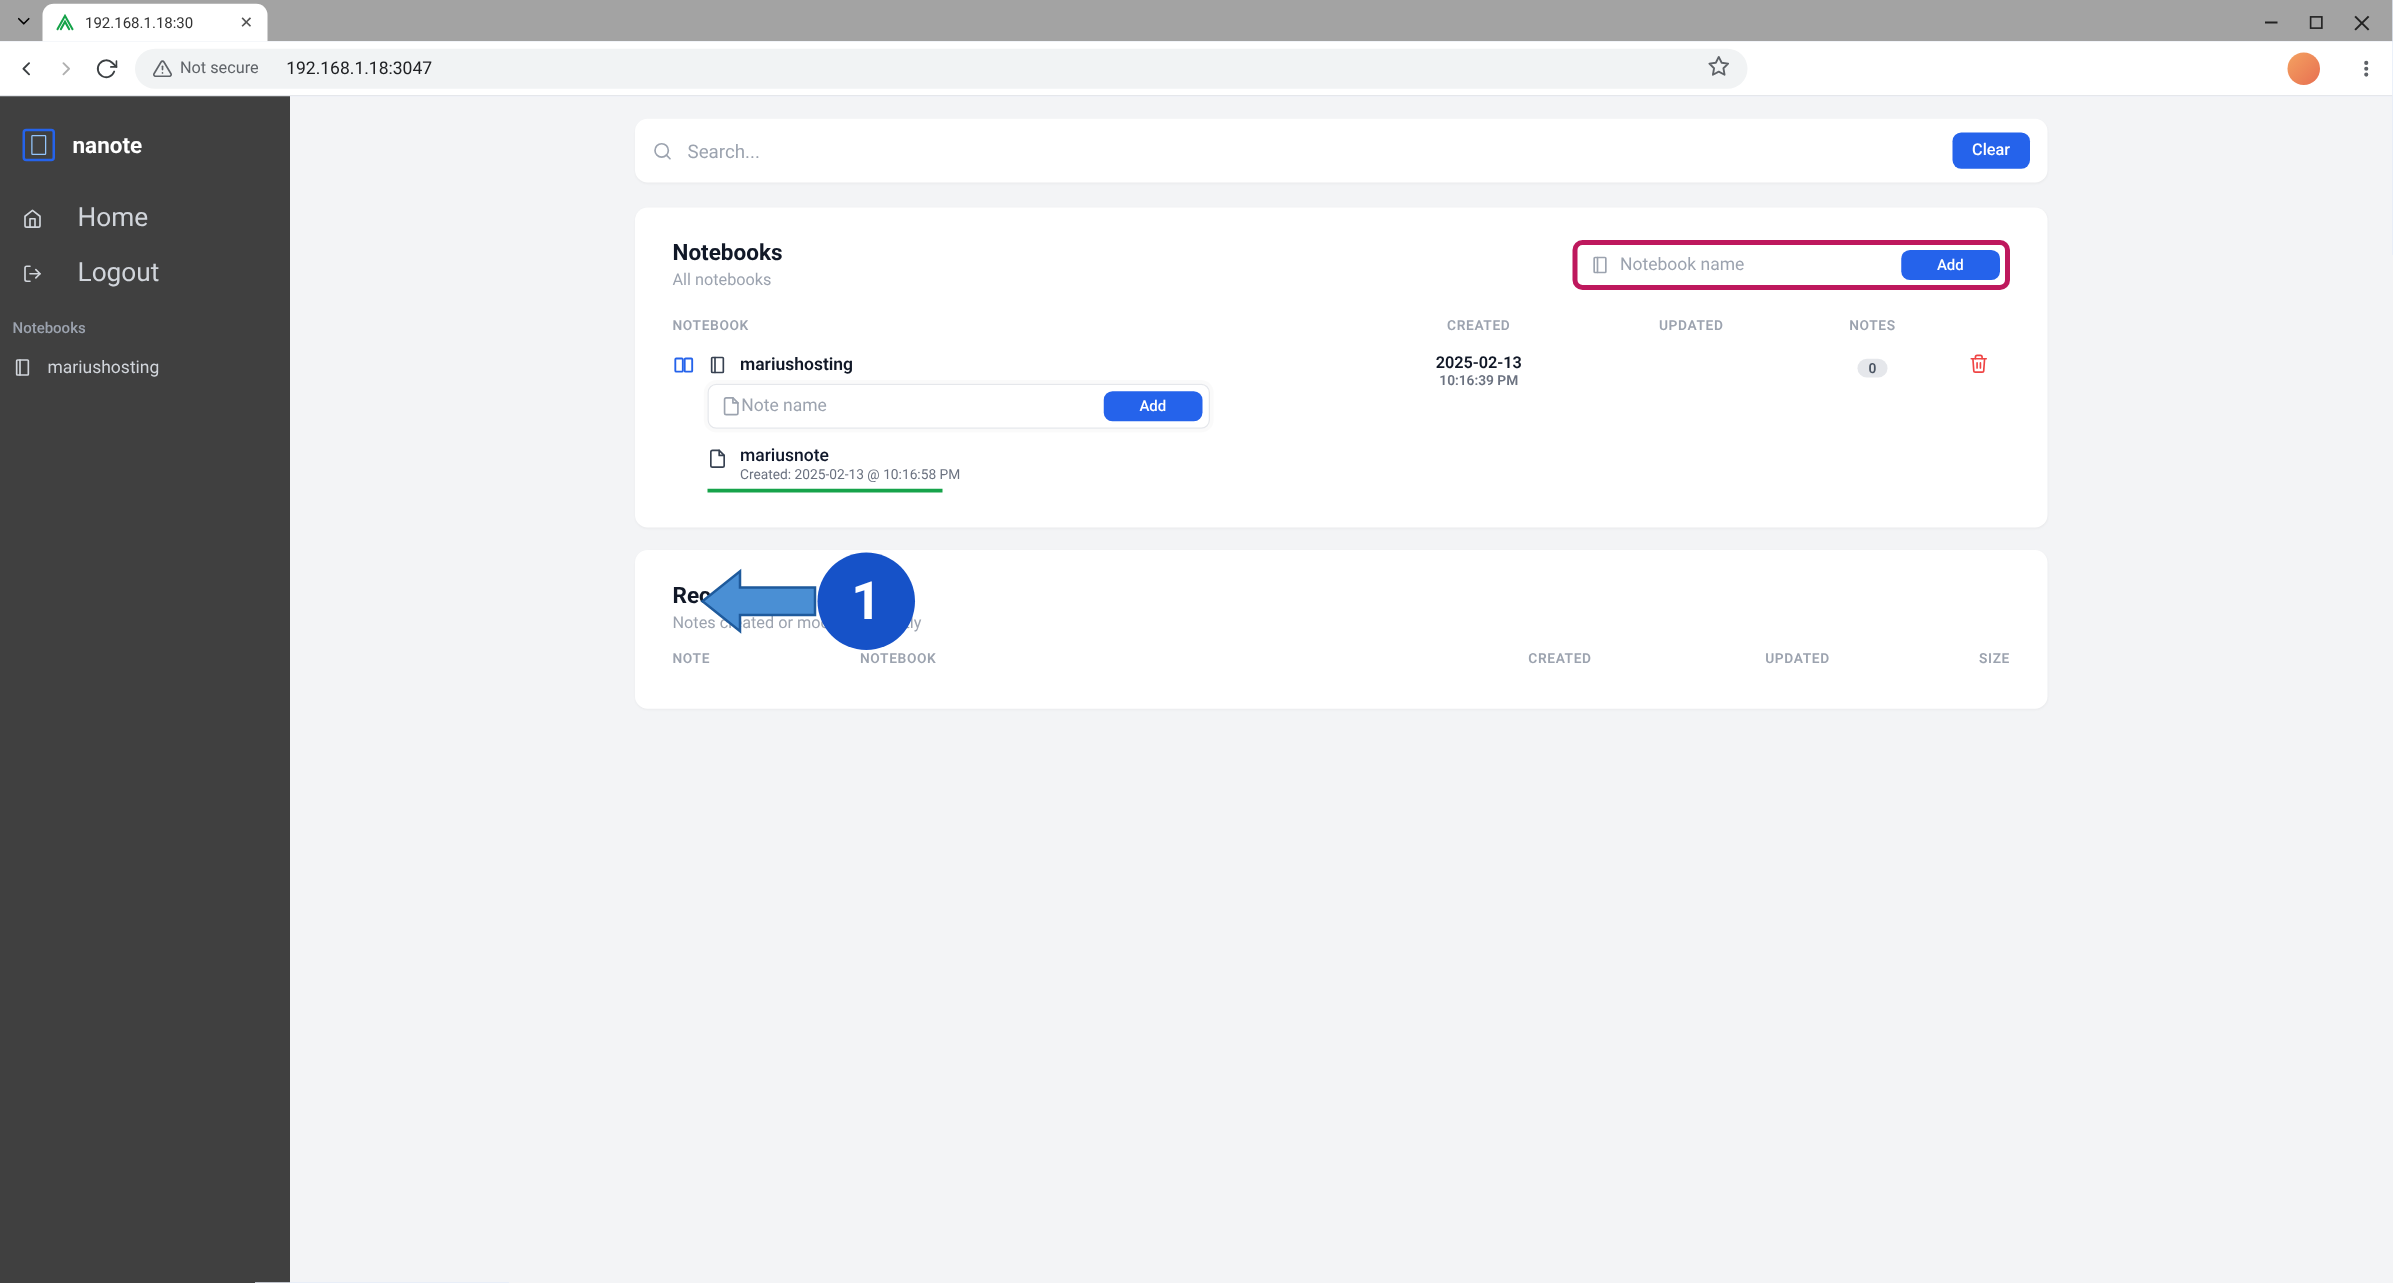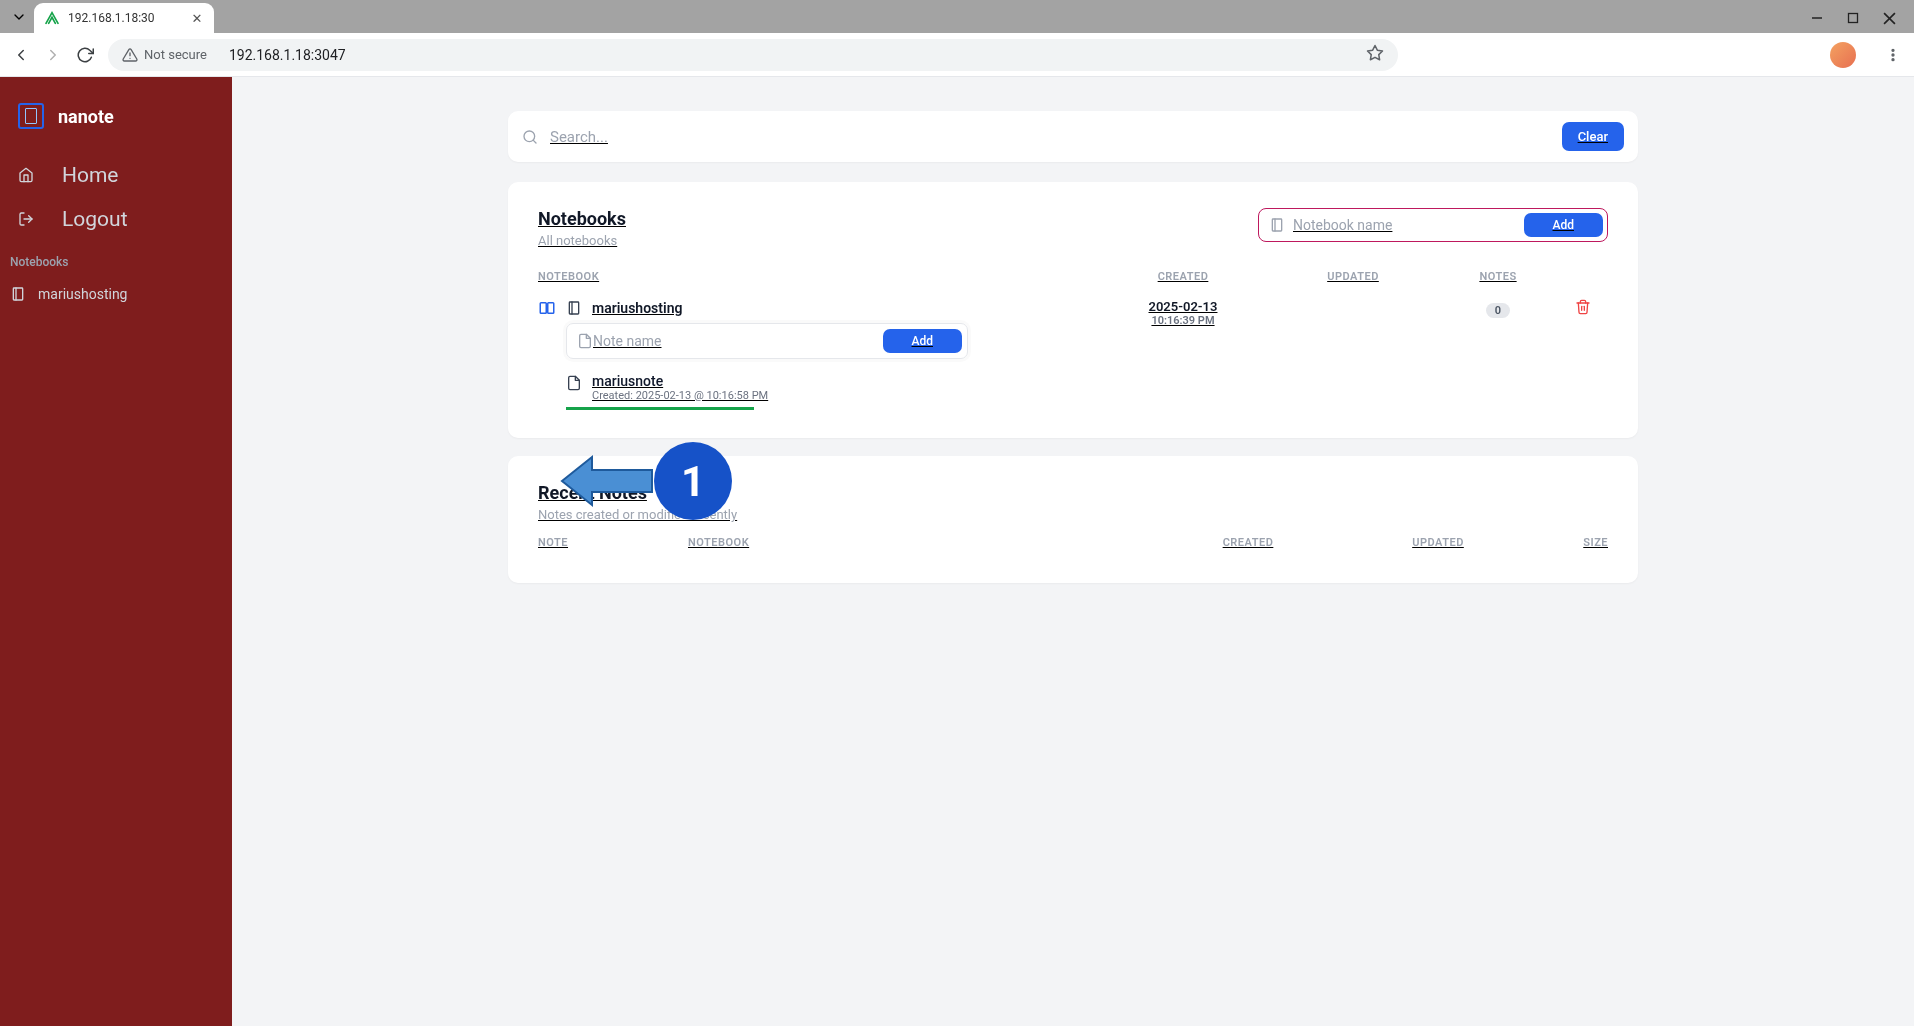--- a/index.html
+++ b/index.html
@@ -20,44 +20,44 @@
 .nav-btn.disabled { color:#b0b0b0; }
 .url-bar { flex:1; height:32px; background:#f1f3f4; border-radius:16px; display:flex; align-items:center; padding:0 14px; gap:22px; font-size:14px; color:#3c4043; max-width:1290px; }
 .not-secure { font-size:13px; color:#5f6368; display:flex; align-items:center; gap:6px; }
 .url-text { color:#202124; }
 .star-btn { margin-left:auto; color:#5f6368; }
 .user-avatar { width:26px; height:26px; border-radius:50%; background:linear-gradient(135deg,#f4a261,#e76f51); margin-left:auto; }
 .browser-menu { width:18px; height:18px; display:flex; align-items:center; justify-content:center; color:#5f6368; cursor:pointer; margin-left:14px; }
 
 
 .app { height:949px; display:flex; background:#f3f4f6; }
-.sidebar { width:232px; background:#7f1d1d; color:#fff; display:flex; flex-direction:column; padding:26px 0 0 0; }
+.sidebar { width:232px; background:#404040; color:#fff; display:flex; flex-direction:column; padding:26px 0 0 0; }
 .brand { display:flex; align-items:center; gap:14px; padding:0 18px 24px 18px; }
 .brand-logo { width:26px; height:26px; border:2px solid #2563eb; border-radius:3px; display:flex; align-items:center; justify-content:center; }
 .brand-logo-inner { width:12px; height:16px; border:1.5px solid #93c5fd; border-radius:1px; }
 .brand-name { font-size:18px; font-weight:700; }
 .nav-item { display:flex; align-items:center; gap:28px; padding:10px 18px; color:#d1d5db; font-size:21px; cursor:pointer; }
 .nav-section-title { padding:14px 18px 8px 10px; font-size:12px; color:#9ca3af; font-weight:500; }
 .notebook-nav-item { display:flex; align-items:center; gap:12px; padding:9px 18px 9px 10px; color:#d1d5db; font-size:14px; cursor:pointer; }
 
 .main { flex:1; padding:18px 38px; overflow:auto; }
-.content-wrap { max-width:1130px; margin:16px auto;text-decoration:underline; }
+.content-wrap { max-width:1130px; margin:0 auto; }
 
 .search-card { background:#fff; border-radius:10px; padding:11px 14px; display:flex; align-items:center; gap:12px; box-shadow:0 1px 2px rgba(0,0,0,0.04); margin-bottom:20px; }
 .search-input { flex:1; border:none; outline:none; font-size:15px; color:#374151; }
 .search-input::placeholder { color:#9ca3af; }
 .btn-primary { background:#2563eb; color:#fff; border:none; border-radius:7px; padding:7px 16px; font-size:13px; font-weight:500; cursor:pointer; }
 .btn-primary.sm { padding:5px 29px; font-size:12px; }
 
 .panel { background:#fff; border-radius:10px; padding:26px 30px 30px 30px; box-shadow:0 1px 2px rgba(0,0,0,0.04); margin-bottom:18px; }
 .panel-header { display:flex; justify-content:space-between; align-items:flex-start; margin-bottom:22px; }
 .panel-title { font-size:18px; font-weight:700; color:#111827; margin-bottom:4px; }
 .panel-subtitle { font-size:13px; color:#9ca3af; }
 
-.add-notebook { display:flex; align-items:center; border:1px solid #be185d; border-radius:8px; padding:4px 4px 4px 10px; gap:8px; width:350px; }
+.add-notebook { display:flex; align-items:center; border:4px solid #be185d; border-radius:8px; padding:4px 4px 4px 10px; gap:8px; width:350px; }
 .add-notebook input { border:none; outline:none; flex:1; font-size:14px; color:#374151; }
 .add-notebook input::placeholder { color:#9ca3af; }
 
 .table-head { display:grid; grid-template-columns:1fr 170px 170px 120px 50px; font-size:11px; font-weight:600; letter-spacing:.5px; color:#9ca3af; padding:0 0 10px 0; }
 .nb-row { display:grid; grid-template-columns:1fr 170px 170px 120px 50px; align-items:flex-start; padding:6px 0; }
 .nb-name-col { display:flex; align-items:center; gap:10px; font-size:14px; font-weight:600; color:#111827; }
 .nb-date { font-size:13px; text-align:center; color:#111827; font-weight:600; }
 .nb-time { font-size:11px; color:#6b7280; }
 .nb-notes-count { display:inline-block; background:#e5e7eb; color:#4b5563; border-radius:10px; padding:1px 9px; font-size:11px; font-weight:600; }
 .delete-btn { color:#ef4444; cursor:pointer; }

